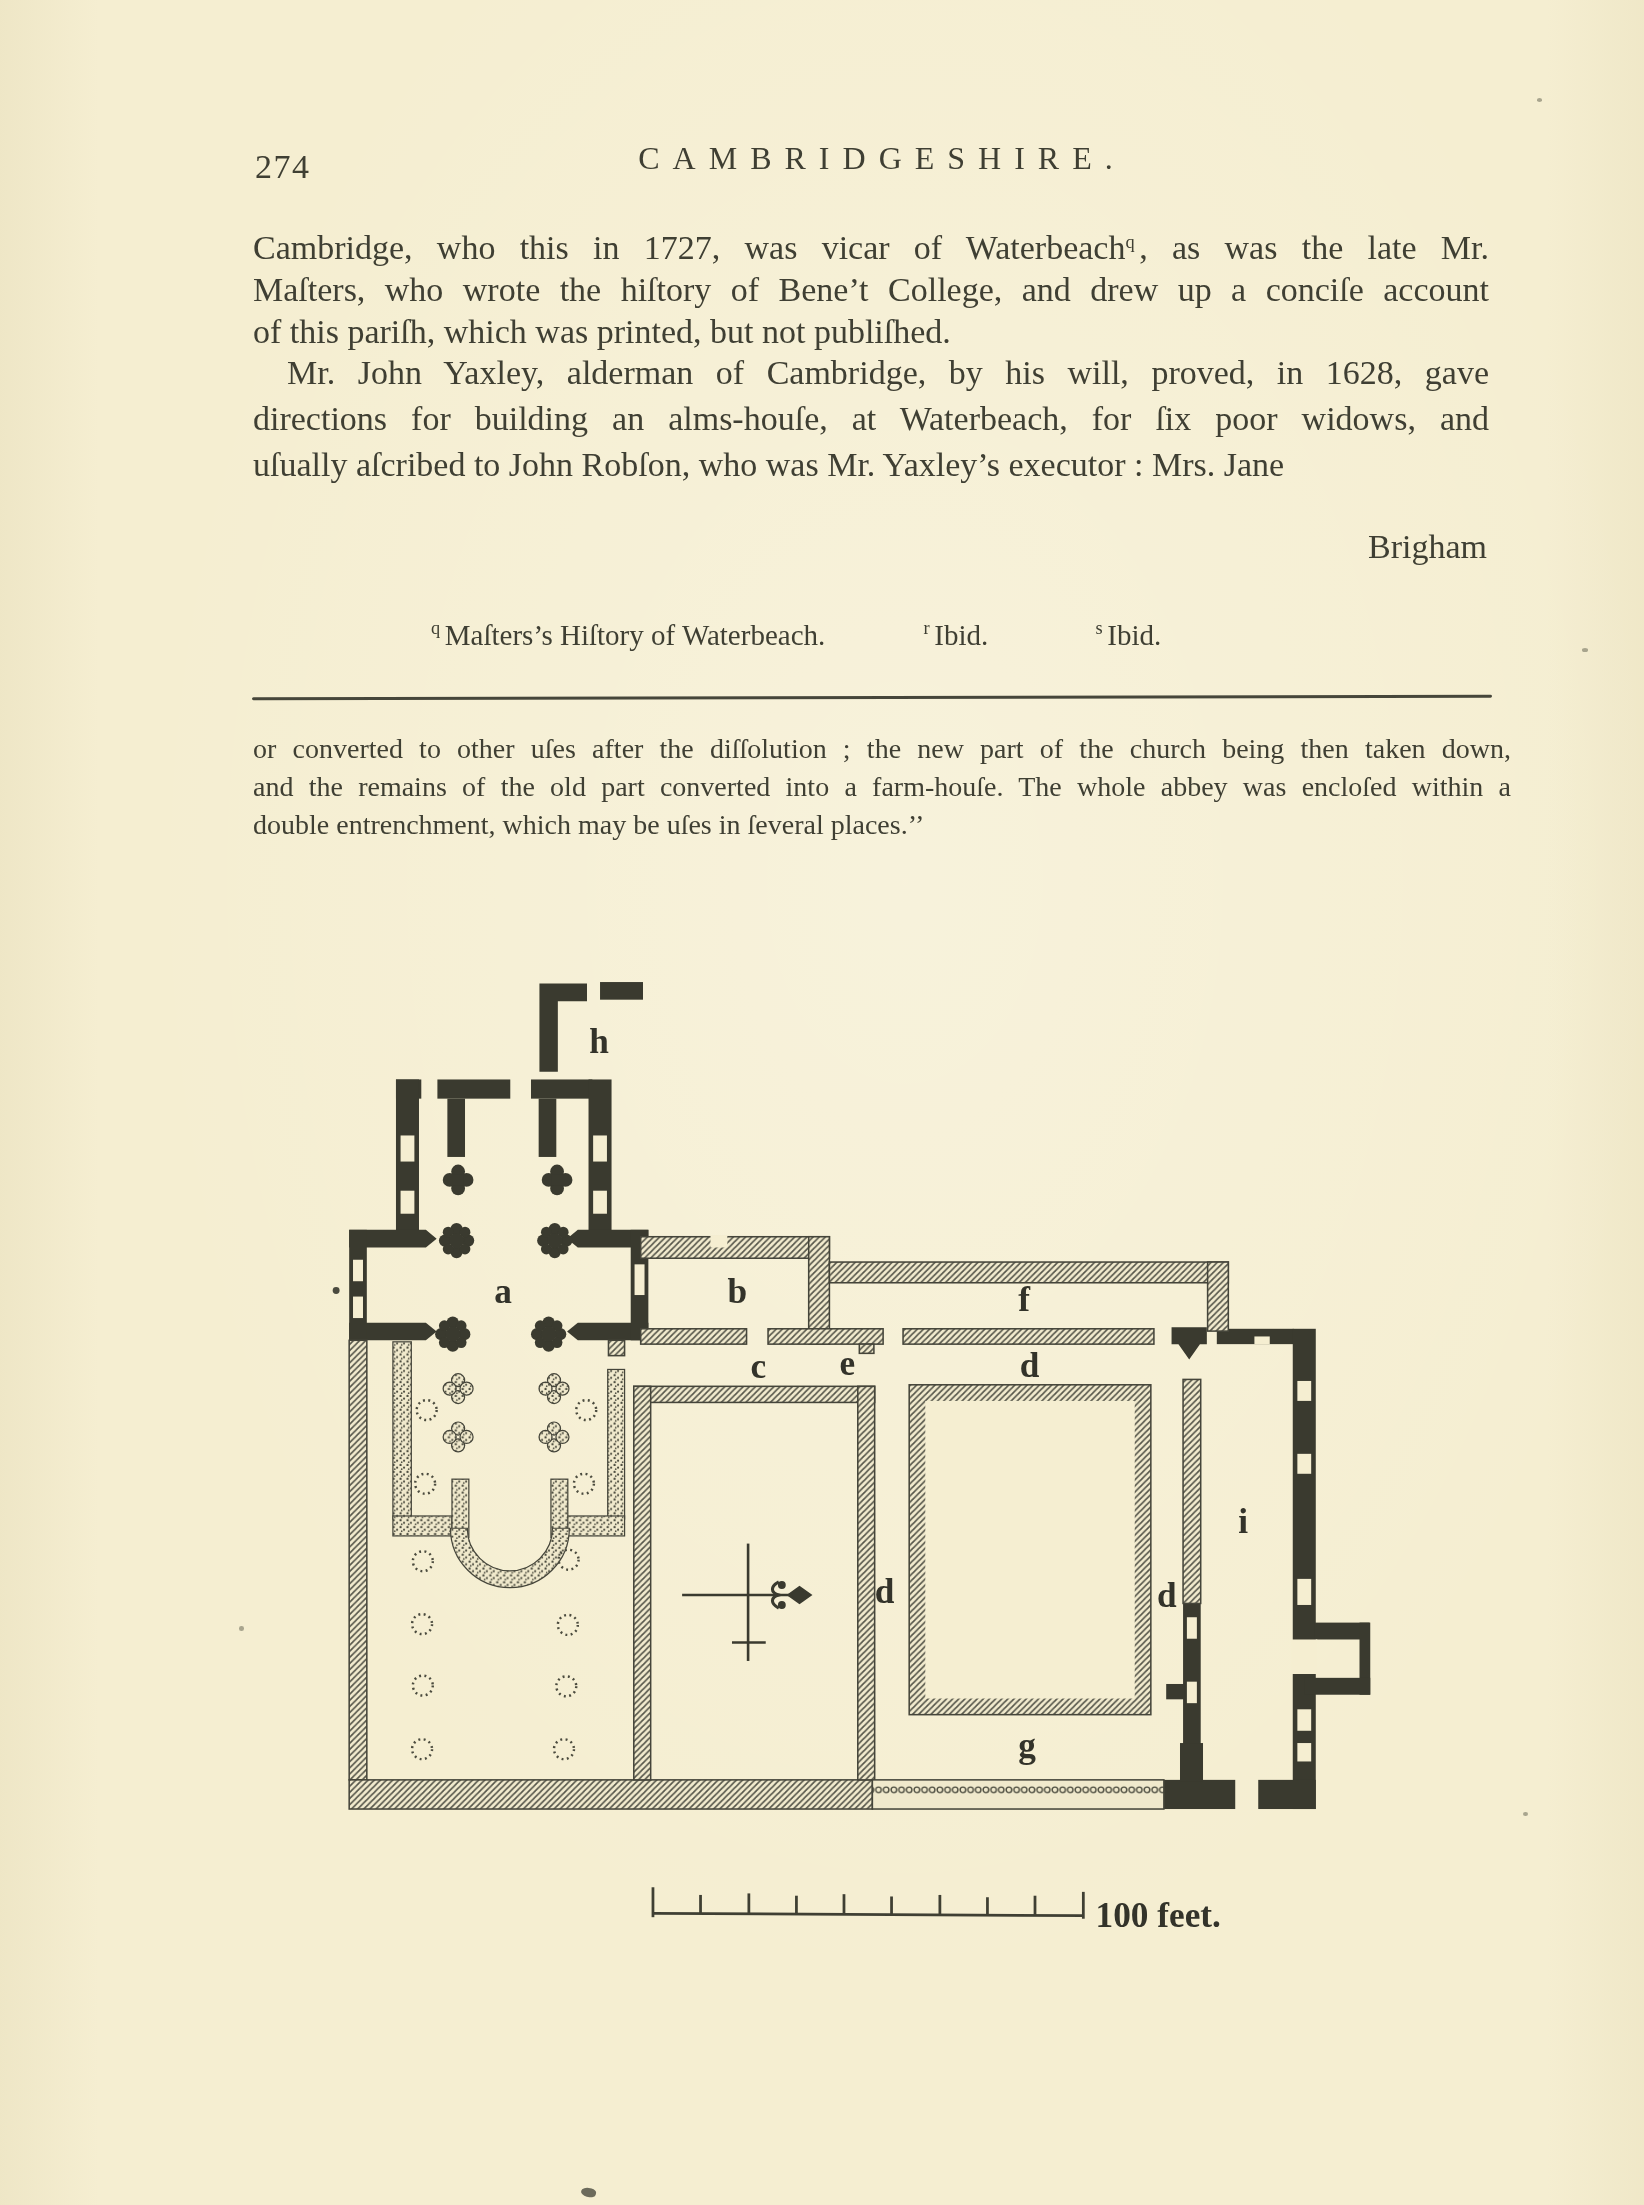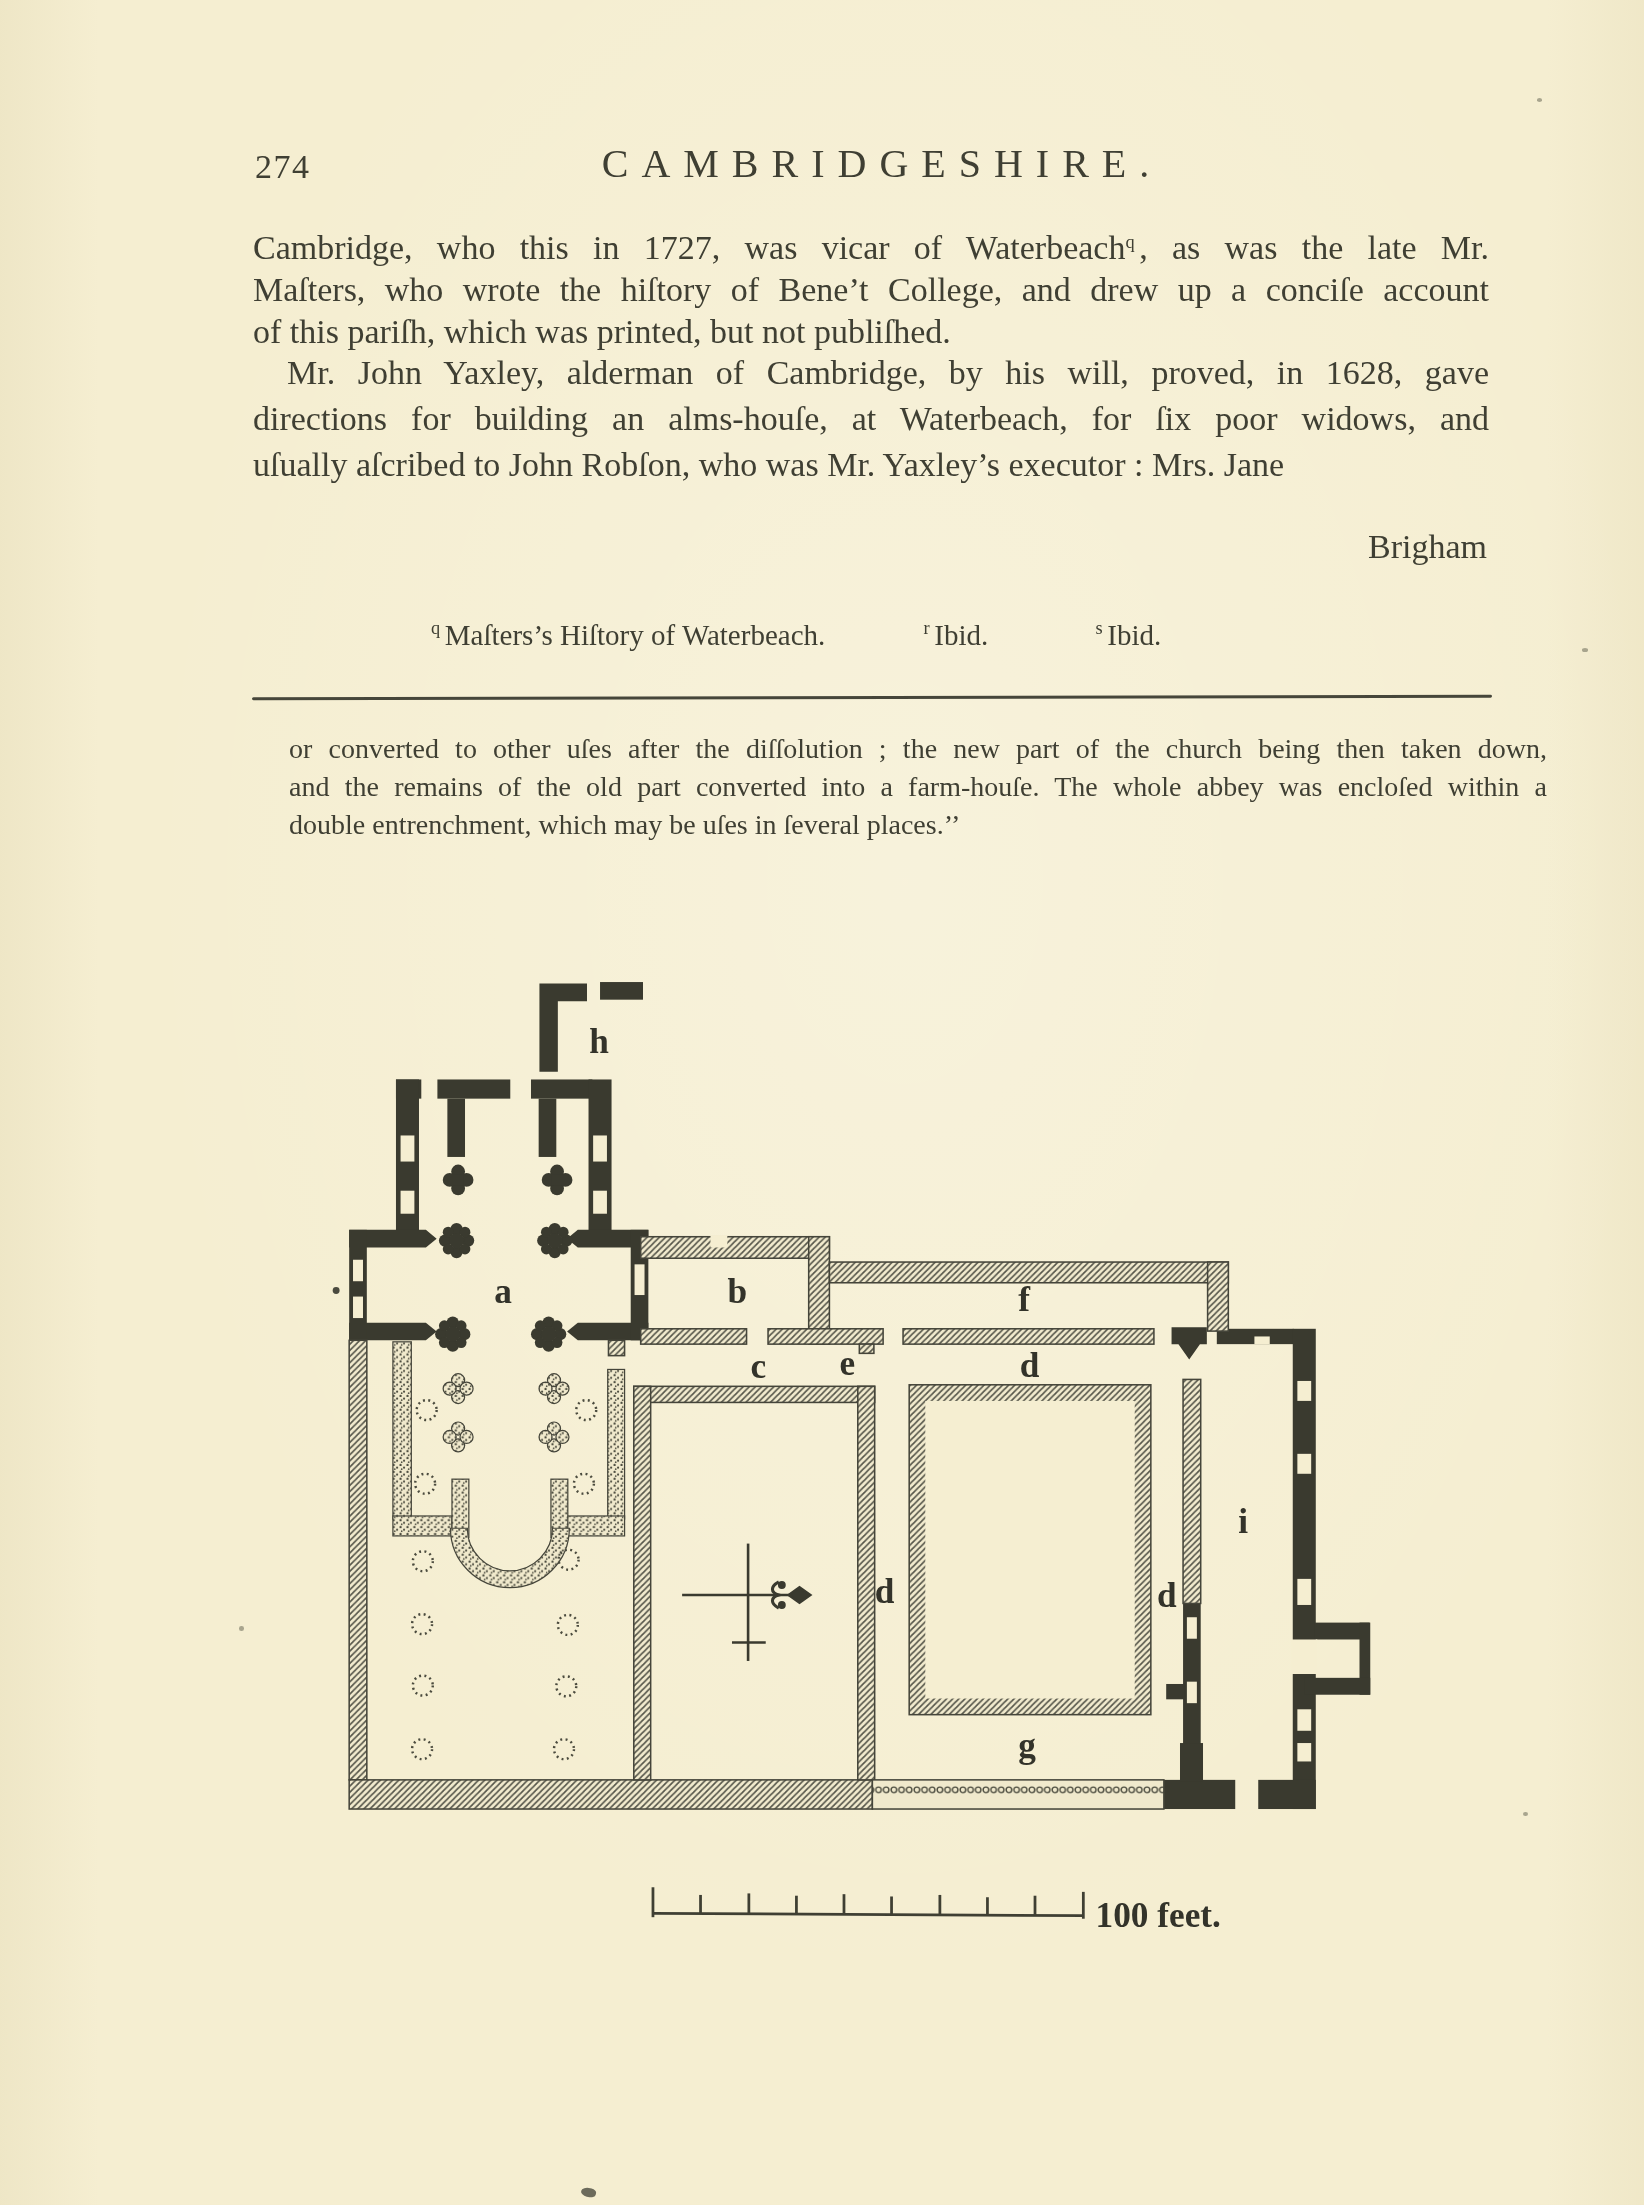--- a/index.html
+++ b/index.html
@@ -7,34 +7,34 @@
     position:relative; width:1645px; height:2205px; overflow:hidden;
     background:#f5eed1;
     background-image:
       radial-gradient(ellipse at 55% 40%, rgba(255,255,250,.25), rgba(0,0,0,0) 60%),
       linear-gradient(90deg, rgba(190,175,120,.12), rgba(0,0,0,0) 6%, rgba(0,0,0,0) 94%, rgba(190,175,120,.10));
     font-family:"Liberation Serif", serif;
     color:#3f3f33;
   }
   .pagenum{position:absolute;left:255px;top:148px;font-size:34px;letter-spacing:1.5px;}
   .head{position:absolute;left:537px;top:140px;width:690px;text-align:center;
-        font-size:40px;letter-spacing:13px;white-space:nowrap;}
+        font-size:32px;letter-spacing:13px;white-space:nowrap;}
   .body{position:absolute;left:253px;width:1236px;font-size:34px;line-height:42px;}
   .p1{top:221px;}
   .p2{top:350px;line-height:46px;}
   .p2 .line:first-child{text-indent:34px;}
   .j{text-align:justify;text-align-last:justify;}
   .catch{position:absolute;right:158px;top:528px;font-size:34px;}
   .fnrefs{position:absolute;left:431px;top:618px;font-size:29px;white-space:nowrap;}
   .fnrefs .gap1{display:inline-block;width:91px;}
   .fnrefs .gap2{display:inline-block;width:100px;}
   sup.mark{font-size:18.4px;vertical-align:10.7px;margin-right:4.6px;}
   .rule{position:absolute;left:252px;top:696px;width:1240px;height:3.1px;background:#46463a;
         transform:rotate(-0.12deg);border-radius:1.5px;}
-  .quote{position:absolute;left:253px;top:730px;width:1258px;font-size:28px;line-height:38px;margin-left:36px;}
+  .quote{position:absolute;left:253px;top:730px;width:1258px;font-size:28px;line-height:38px;}
   .ital{font-style:italic;}
   .planwrap{position:absolute;left:330px;top:959px;width:1074px;height:982px;}
   .bottommark{position:absolute;left:581px;top:2188px;width:15.3px;height:9.2px;background:#4a4a3e;
         border-radius:60% 40% 50% 50%;transform:rotate(14deg);opacity:.8;}
   .speck{position:absolute;background:#6a6a58;border-radius:50%;opacity:.55;}
   svg text{font-family:"Liberation Serif", serif;font-weight:600;fill:#33332a;}
 </style>
 </head>
 <body>
 

